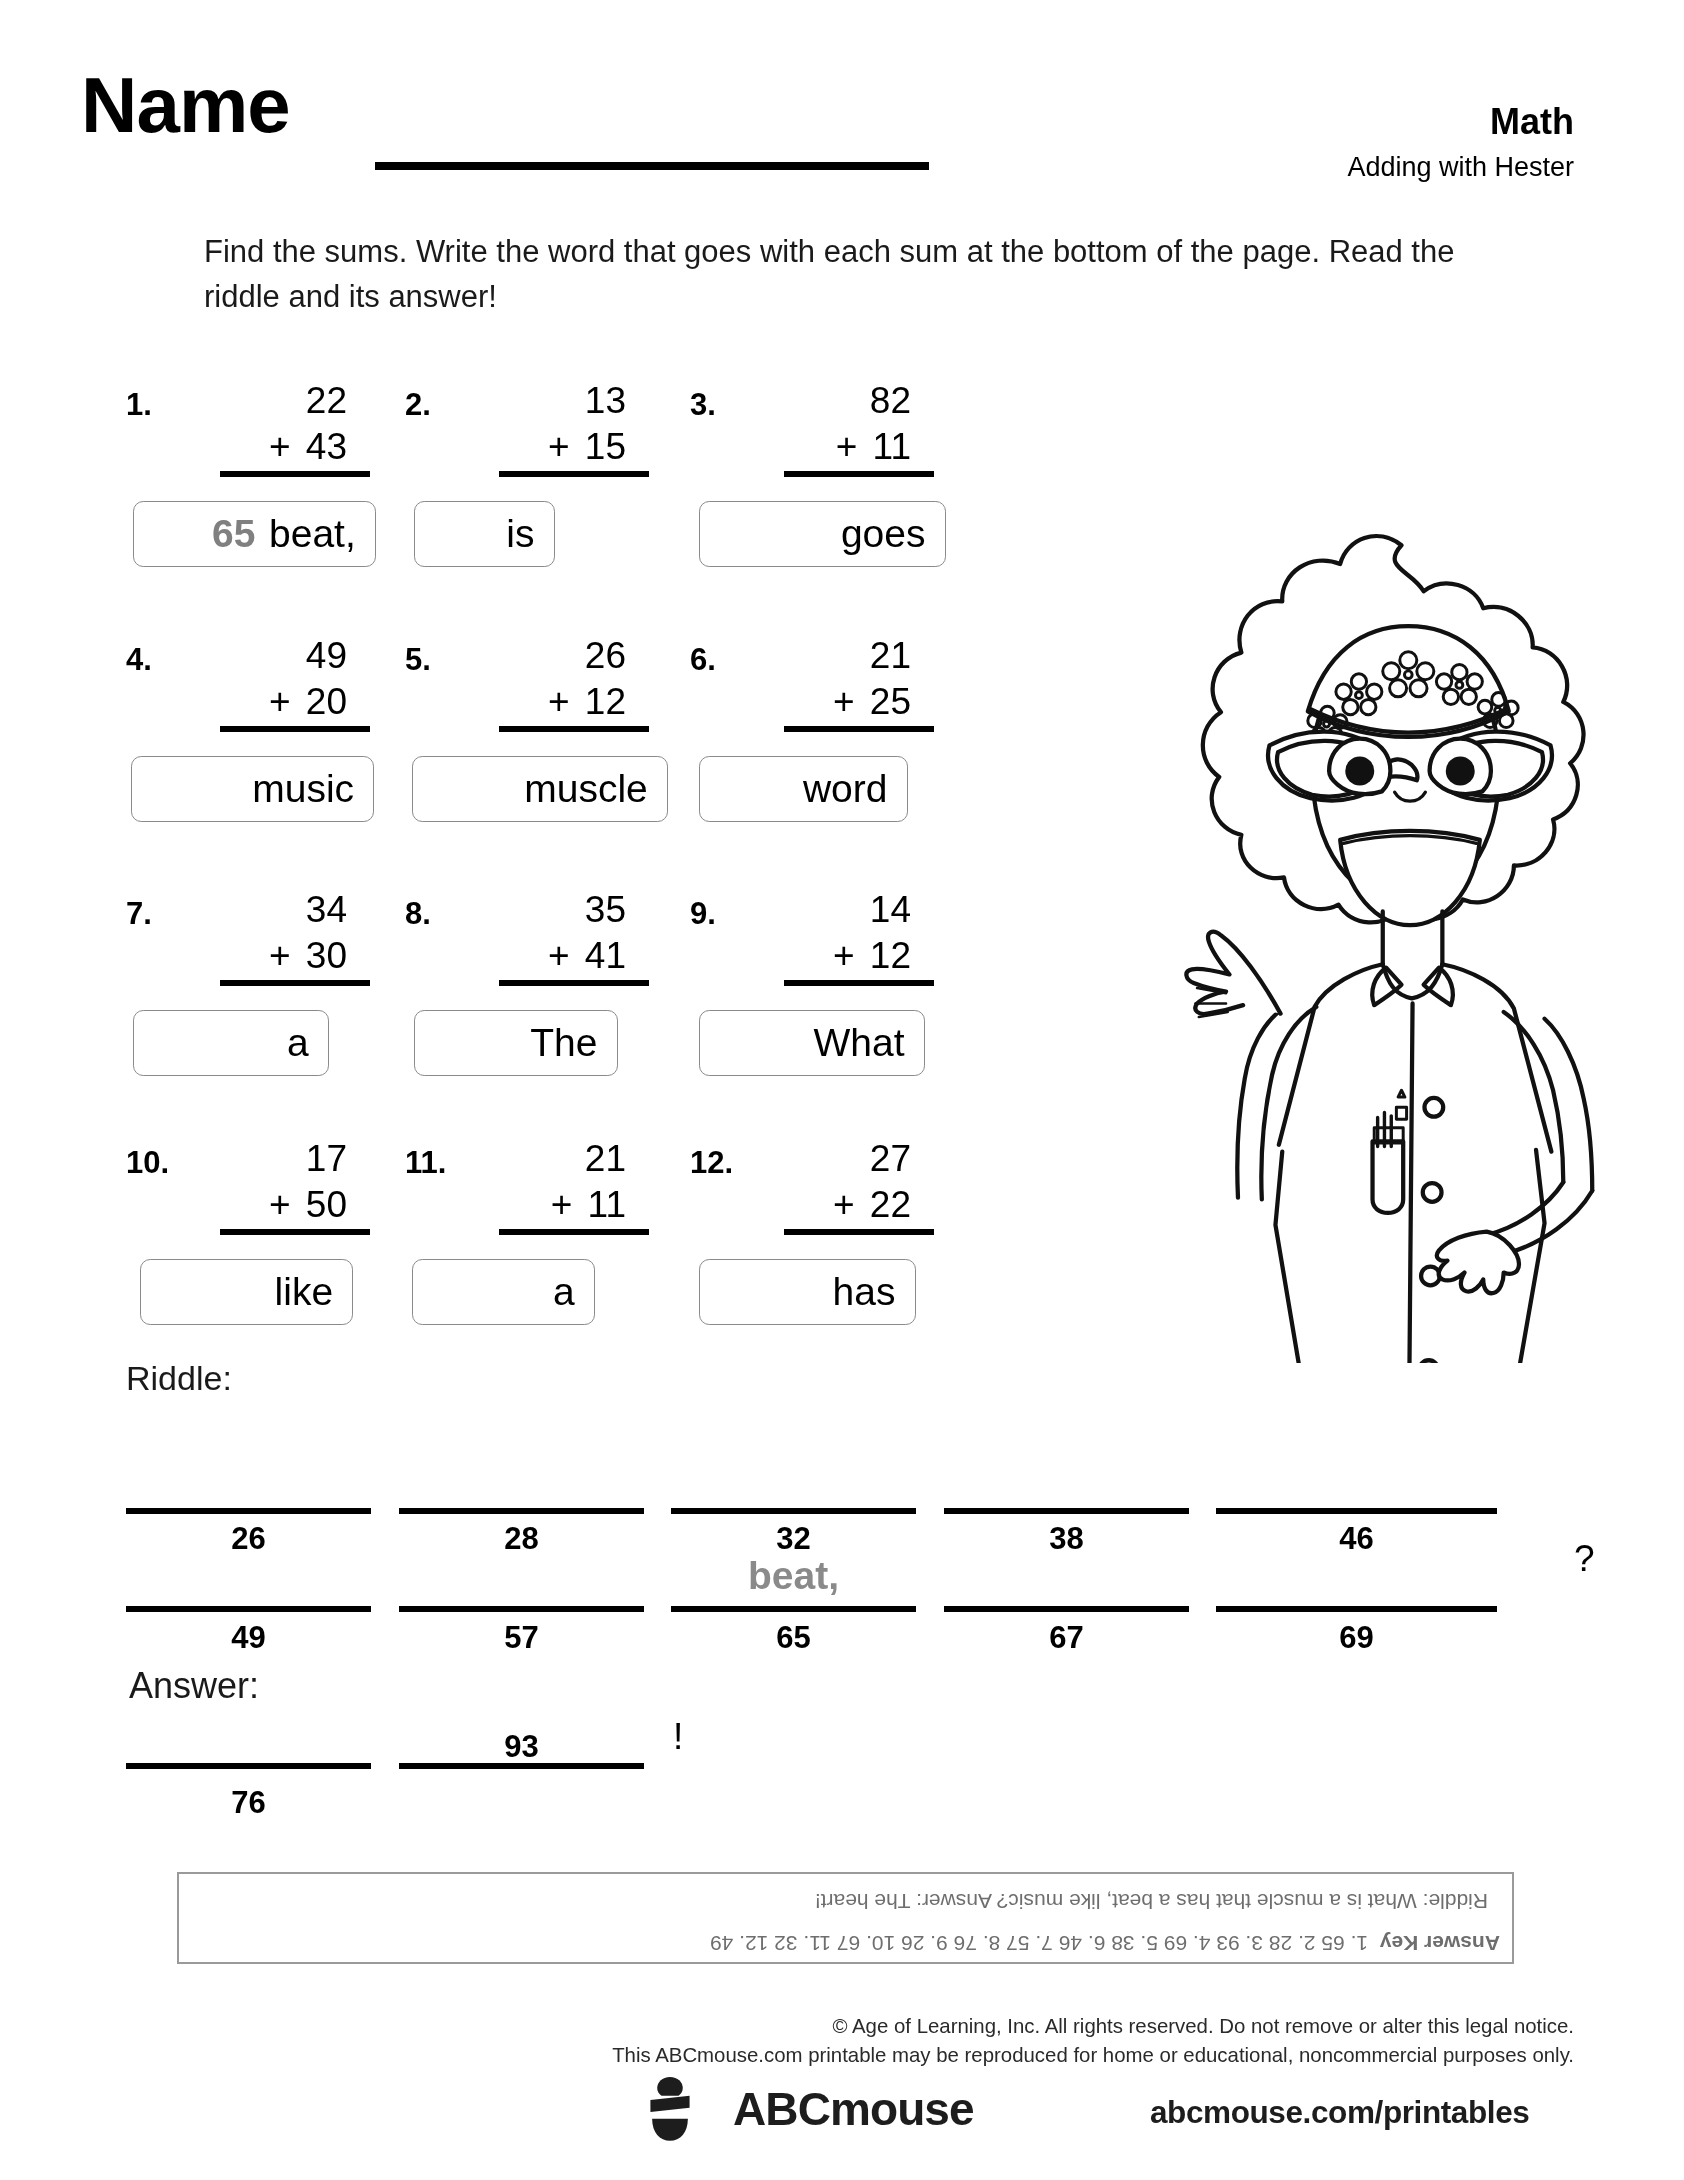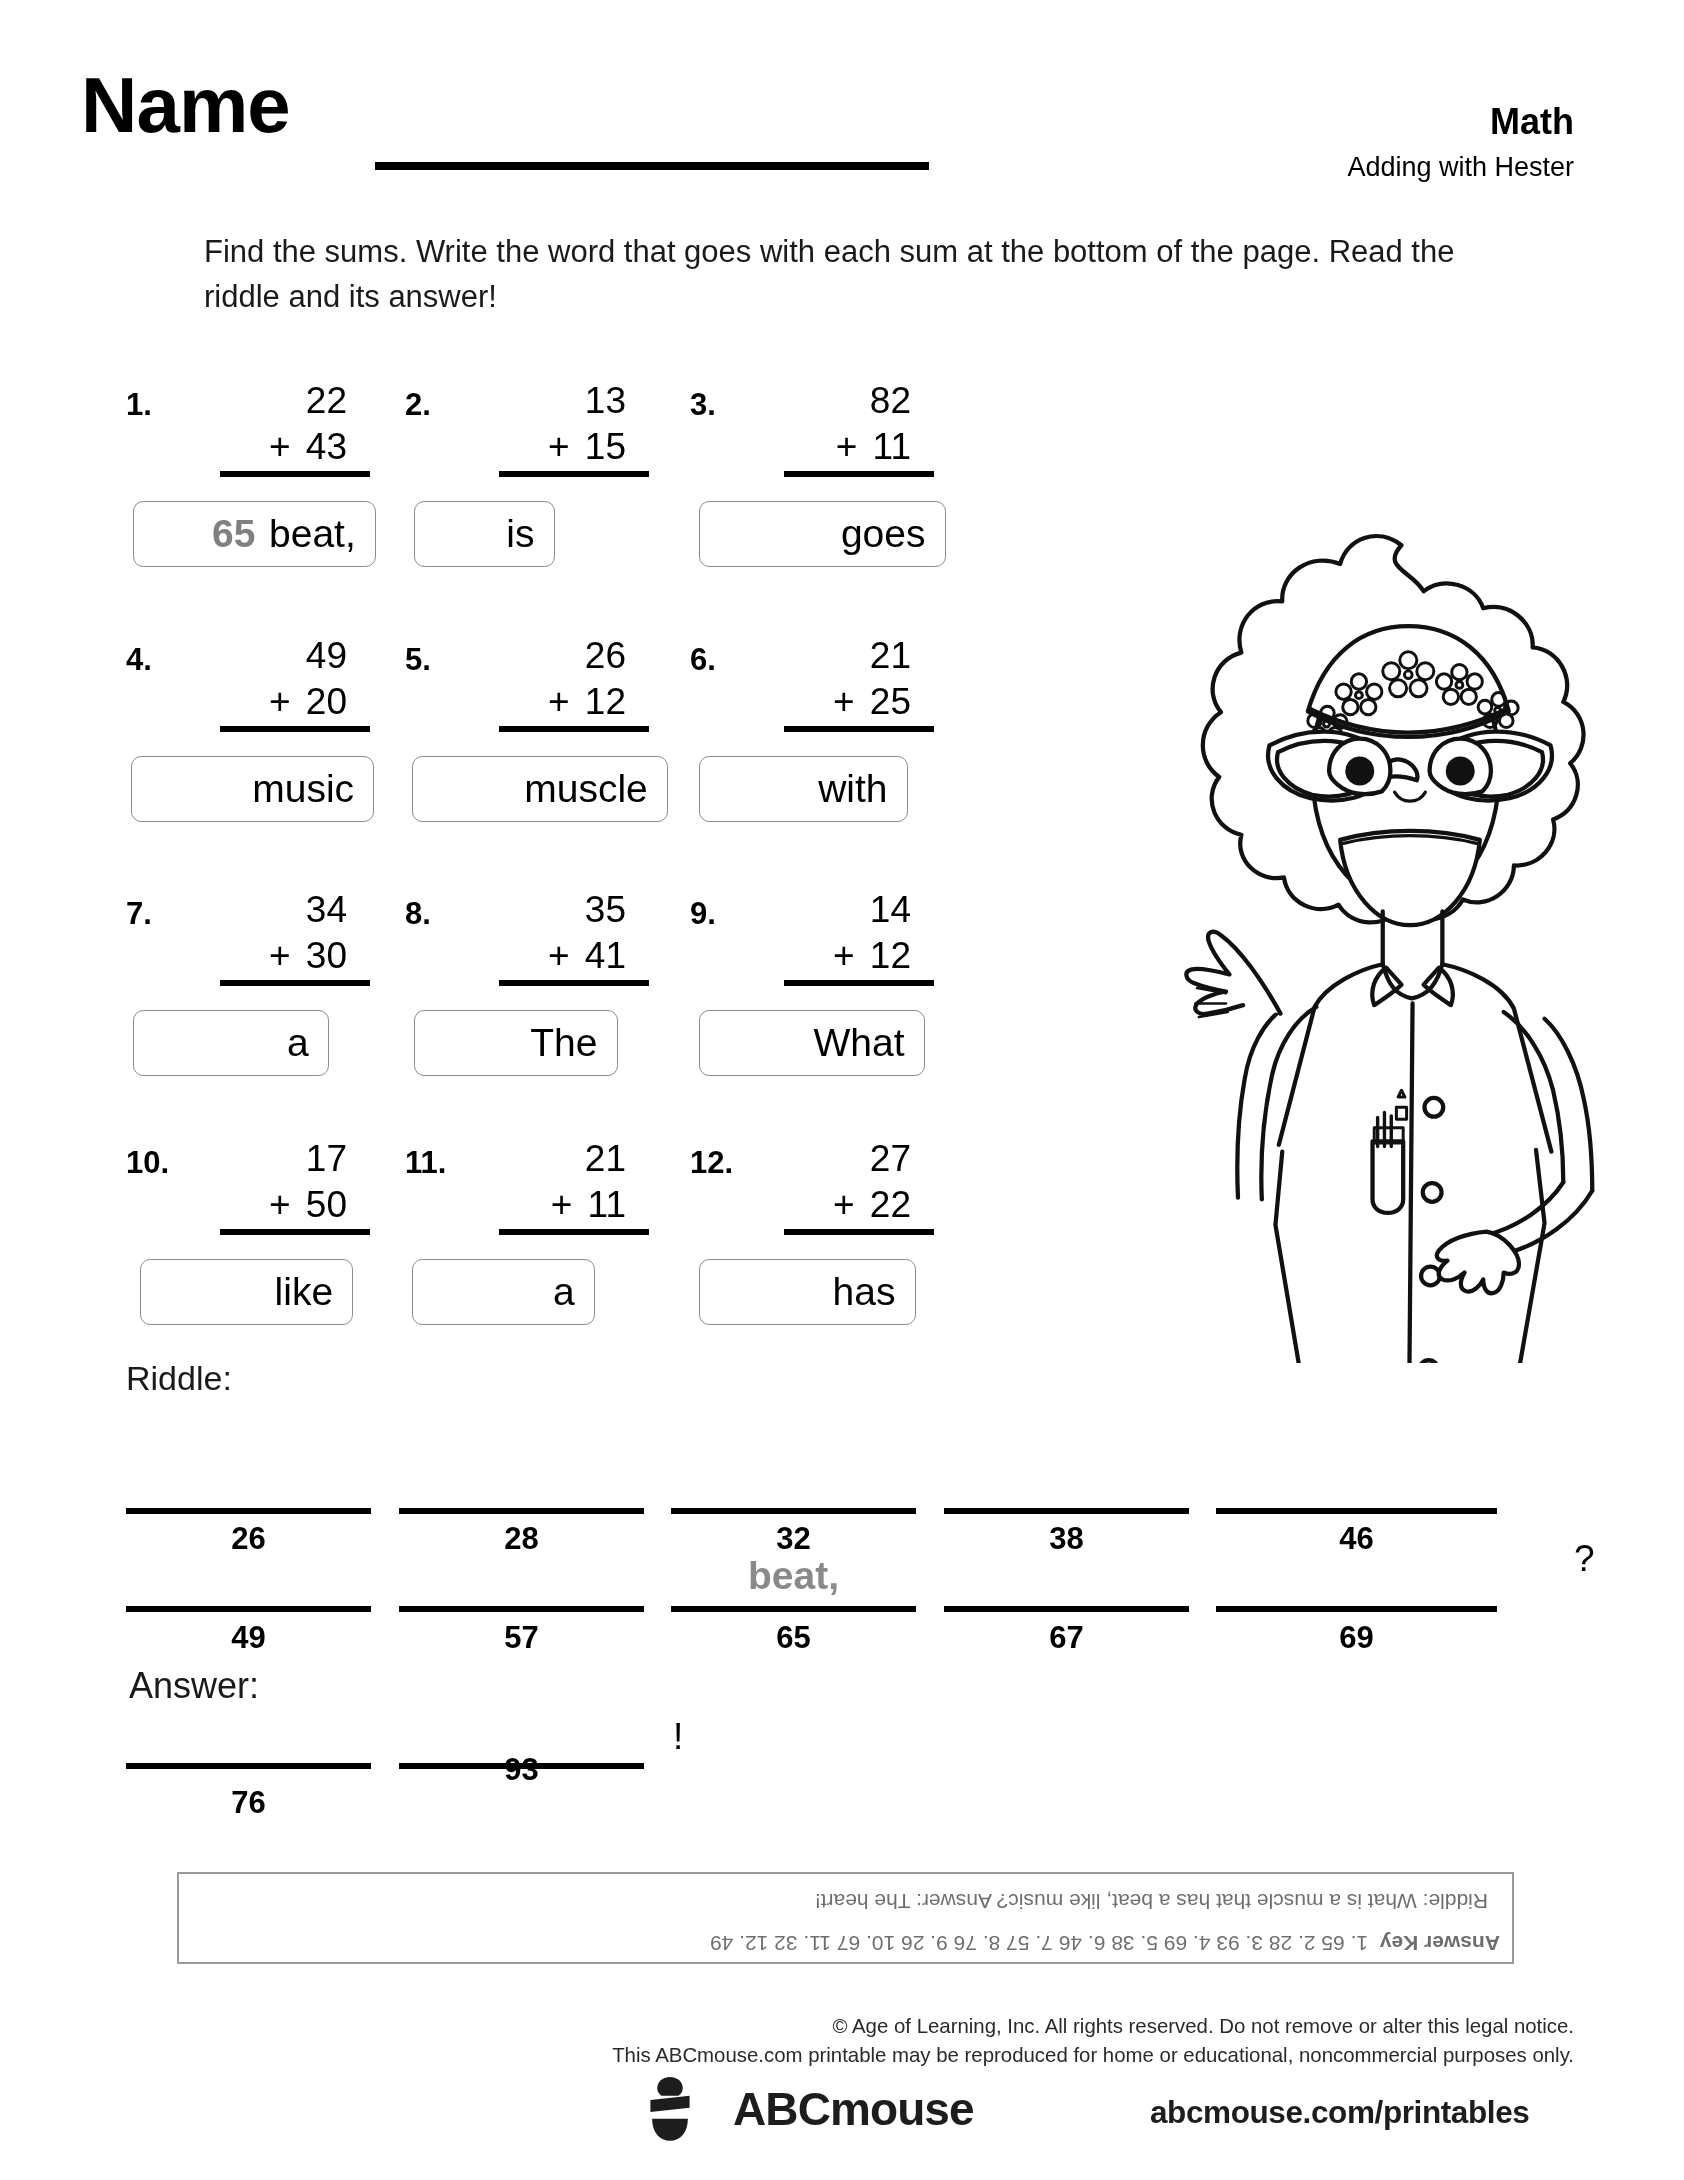--- a/index.html
+++ b/index.html
@@ -239,21 +239,21 @@
         <div class="num">6.</div>
         <div class="stack">
           <div class="addend1">21</div>
           <div class="addend2">
             <span>+</span>
             <span>25</span>
           </div>
           <div class="bar"></div>
         </div>
         <div class="answer-box" style="width: 209px; left: 8.5px;">
-          <span>with</span>
+          <span>word</span>
         </div>
       </div>
       <div class="prob" style="left: 126px; top: 891px;">
         <div class="num">7.</div>
         <div class="stack">
           <div class="addend1">34</div>
           <div class="addend2">
             <span>+</span>
             <span>30</span>
           </div>
@@ -496,21 +496,21 @@
       <div class="rline" style="left: 1216px; top: 1606px; width: 281px;"></div>
       <div class="rnum" style="left: 1216px; top: 1620px; width: 281px;">69</div>
     </div>
   <div class="qmark">?</div>
 
   <div class="answer-label">Answer:</div>
   <div class="riddle-row" id="answer-row">
       <div class="rline" style="left: 126px; top: 1763px; width: 245px;"></div>
       <div class="rnum" style="left: 126px; top: 1777px; width: 245px; margin-top: 8px;">76</div>
       <div class="rline" style="left: 399px; top: 1763px; width: 245px;"></div>
-      <div class="rnum" style="left: 399px; top: 1729px; width: 245px; margin-top: 23px;">93</div>
+      <div class="rnum" style="left: 399px; top: 1729px; width: 245px;">93</div>
     </div>
   <div class="bang">!</div>
 
   <div class="key-box">
     <div class="key-line1">
       <span>Answer Key</span><span class="reg">&nbsp;&nbsp;</span><span class="reg">1. 65   2. 28   3. 93   4. 69   5. 38   6. 46   7. 57   8. 76   9. 26   10. 67   11. 32   12. 49</span>
     </div>
     <div class="key-line2">Riddle:  What is a muscle that has a beat, like music? Answer: The heart!</div>
   </div>
 

